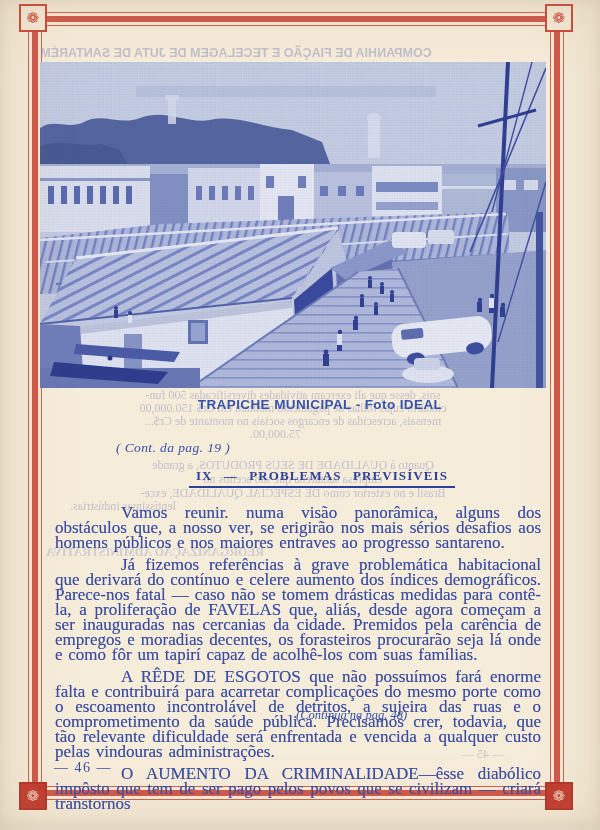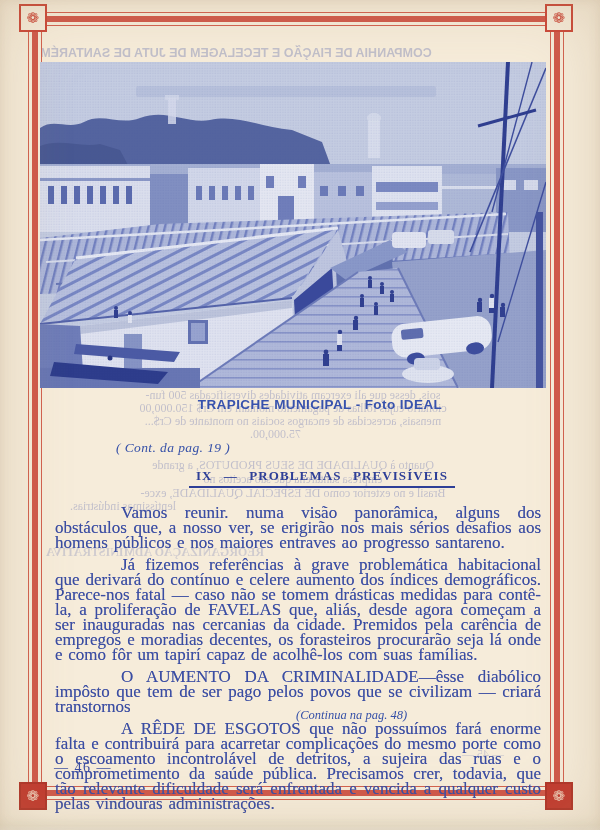--- a/index.html
+++ b/index.html
@@ -255,21 +255,21 @@
 
 <div class="caption">TRAPICHE MUNICIPAL - Foto IDEAL</div>
 <div class="cont-note">( Cont. da pag. 19 )</div>
 <div class="heading-wrap">
   <span>IX — PROBLEMAS PREVISÍVEIS</span>
 </div>
 
 <div class="bodytext">
   <p>Vamos reunir. numa visão panorâmica, alguns dos obstáculos que, a nosso ver, se erigirão nos mais sérios desafios aos homens públicos e nos maiores entraves ao progresso santareno.</p>
   <p>Já fizemos referências à grave problemática habitacional que derivará do contínuo e celere aumento dos índices demográficos. Parece-nos fatal — caso não se tomem drásticas medidas para contê-la, a proliferação de FAVELAS que, aliás, desde agora começam a ser inauguradas nas cercanias da cidade. Premidos pela carência de empregos e moradias decentes, os forasteiros procurarão seja lá onde e como fôr um tapirí capaz de acolhê-los com suas famílias.</p>
+  <p>A RÊDE DE ESGOTOS que não possuímos fará enorme falta e contribuirá para acarretar complicações do mesmo porte como o escoamento incontrolável de detritos, a sujeira das ruas e o comprometimento da saúde pública. Precisamos crer, todavia, que tão relevante dificuldade será enfrentada e vencida a qualquer custo pelas vindouras administrações.</p>
   <p>O AUMENTO DA CRIMINALIDADE—êsse diabólico impôsto que tem de ser pago pelos povos que se civilizam — criará transtornos</p>
-  <p>A RÊDE DE ESGOTOS que não possuímos fará enorme falta e contribuirá para acarretar complicações do mesmo porte como o escoamento incontrolável de detritos, a sujeira das ruas e o comprometimento da saúde pública. Precisamos crer, todavia, que tão relevante dificuldade será enfrentada e vencida a qualquer custo pelas vindouras administrações.</p>
 </div>
 
 <div class="continua">(Continua na pag. 48)</div>
 <div class="pagenum">— 46 —</div>
 
 <div class="scan-edge"></div>
 <div class="scan-vignette"></div>
 
 </body></html>

